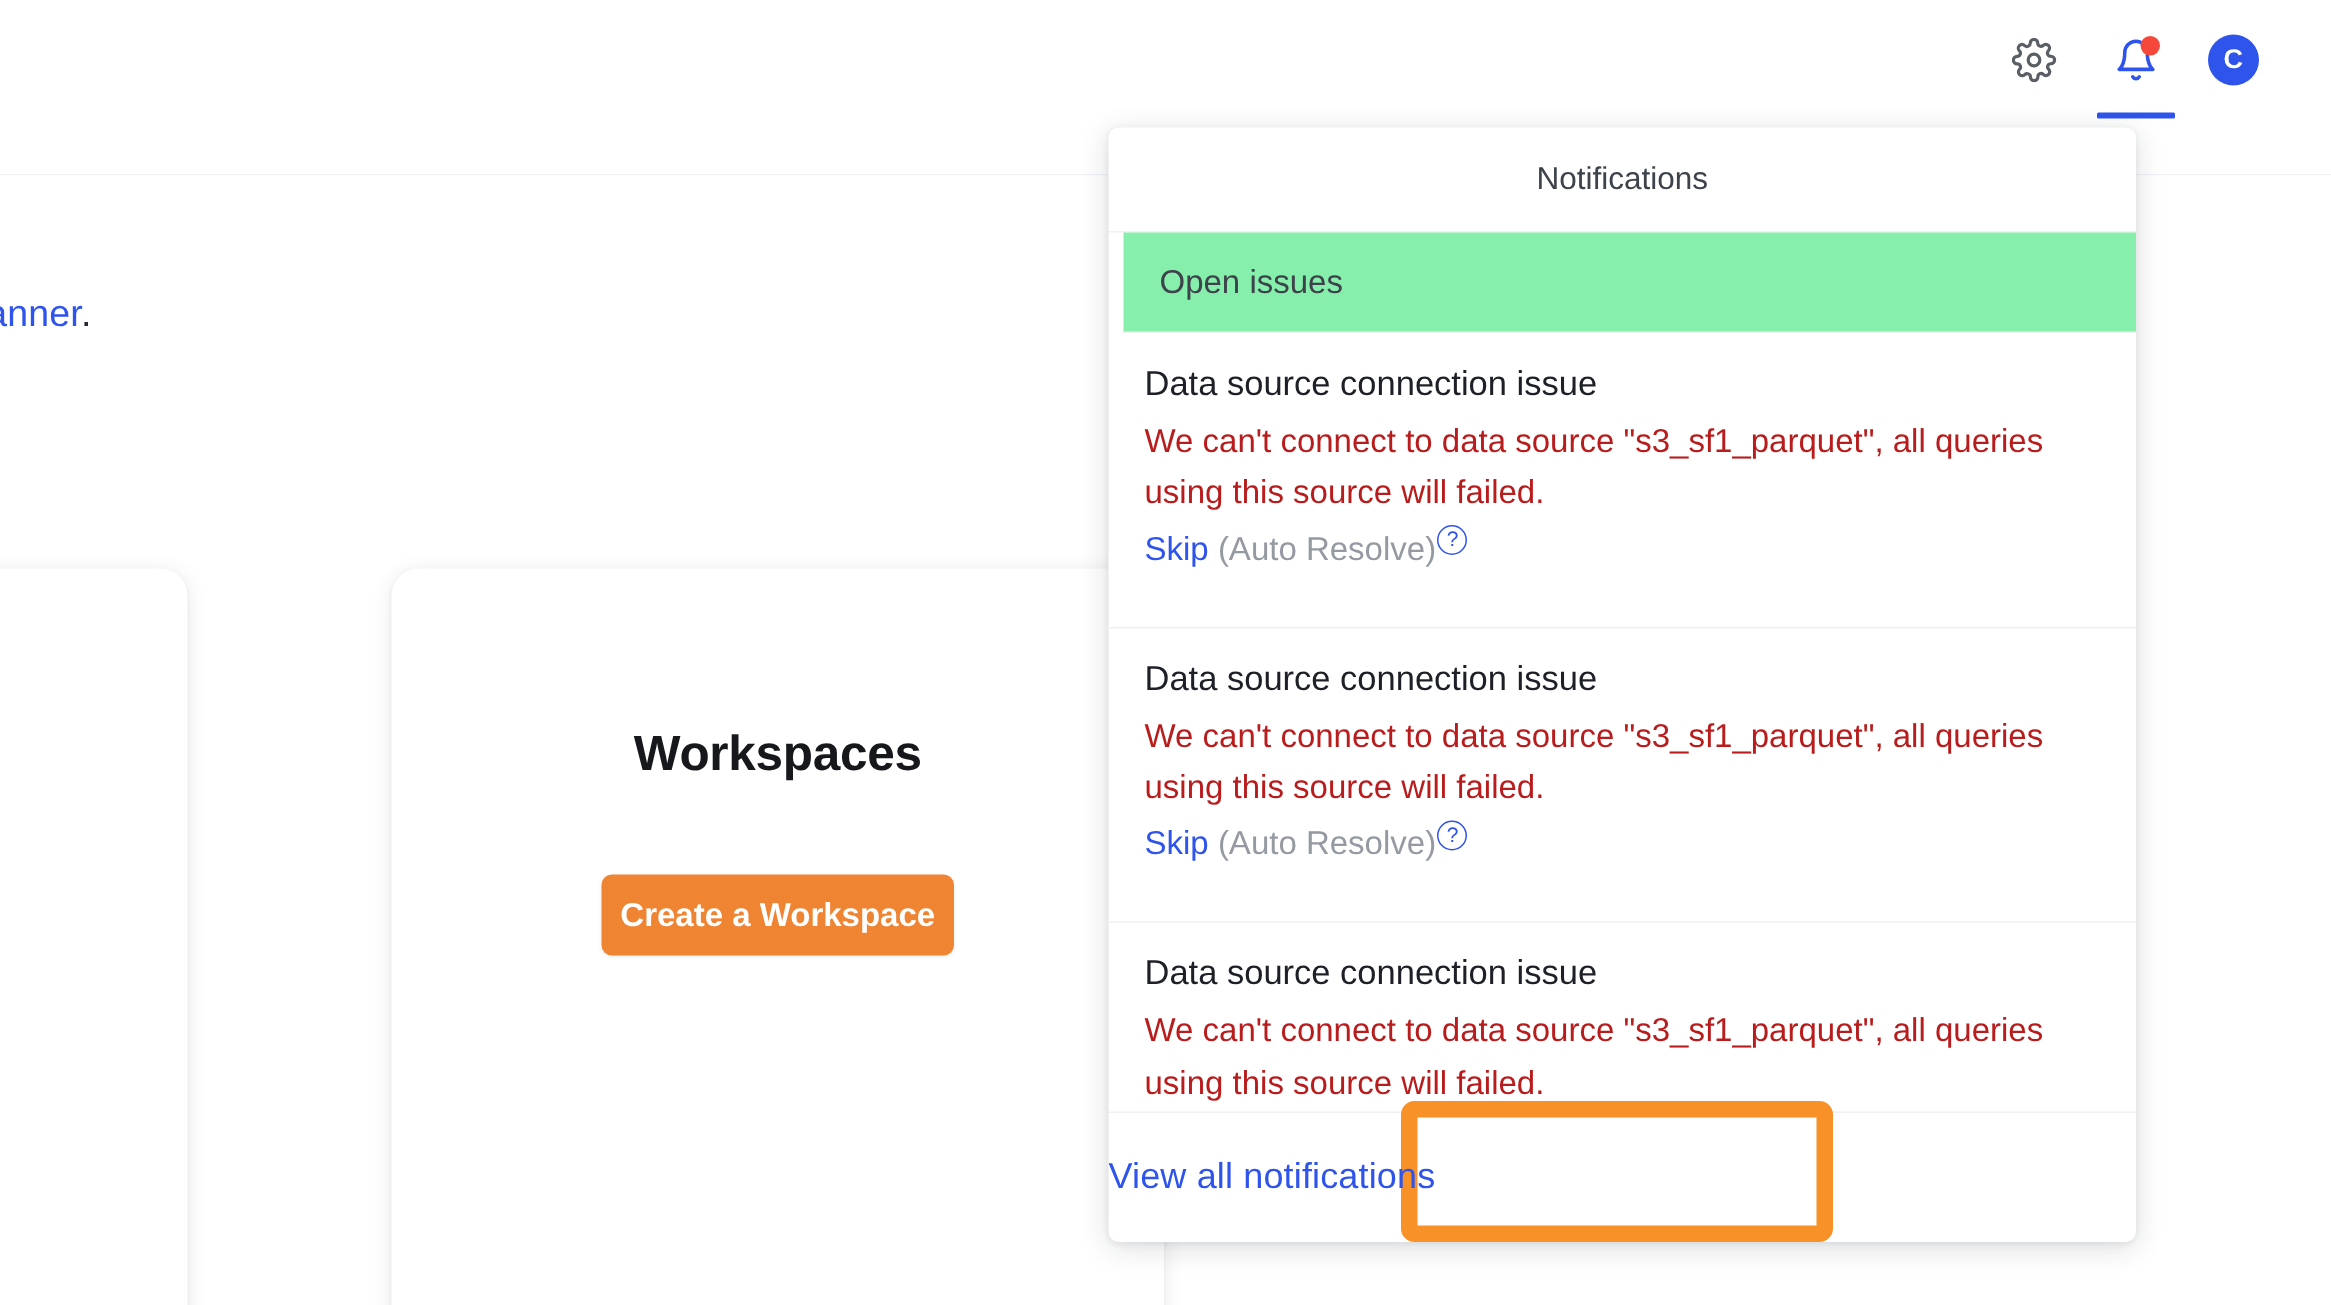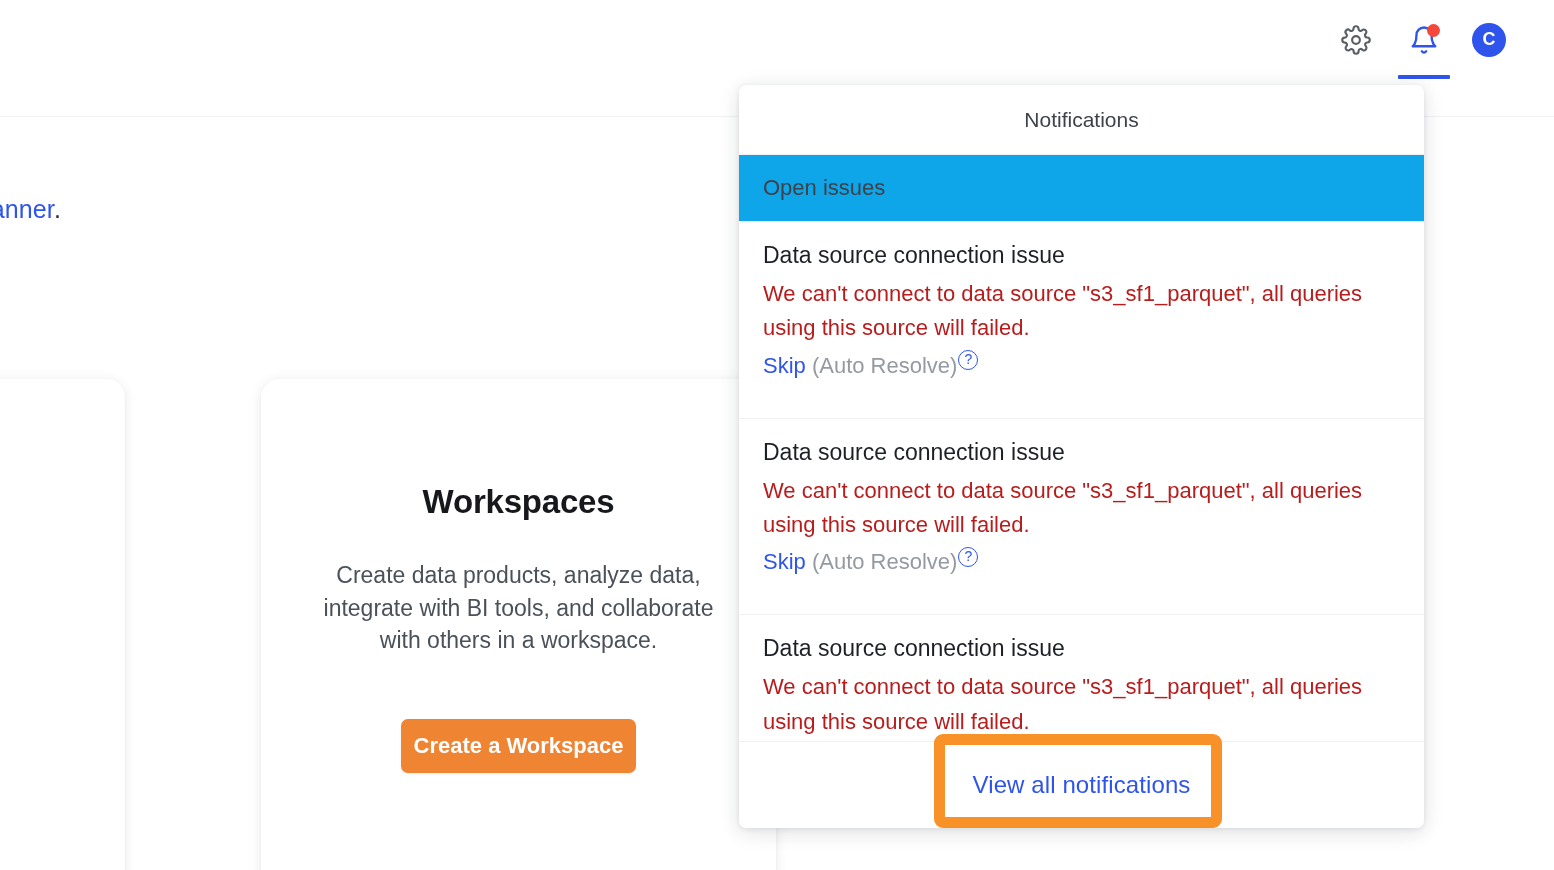--- a/index.html
+++ b/index.html
@@ -94,23 +94,24 @@
     border-radius: 7px;
     box-shadow: 0 4px 20px rgba(22,28,45,.14), 0 1px 5px rgba(22,28,45,.08);
     overflow: hidden;
   }
   .notif-header {
     height: 70px; display: flex; align-items: center; justify-content: center;
     font-size: 21px; color: #3d424b; border-bottom: 1px solid #eff0f2;
   }
   .notif-section {
     height: 67px; display: flex; align-items: center;
-    padding-left: 24px; background: #0ea5e9;
+    padding-left: 24px; background: #86efac;
     font-size: 22px; color: #3d424b;
     border-bottom: 1px solid #eff0f2;
+    margin-left: 10px;
   }
   .notif-list { height: 519px; overflow: hidden; }
   .notif-item {
     padding: 18px 24px 36px 24px;
     border-bottom: 1px solid #eff0f2;
   }
   .ni-title { font-size: 23px; color: #1d2026; line-height: 1.35; }
   .ni-body  { margin-top: 6px; font-size: 22px; color: #b91c1c; line-height: 1.56; }
   .ni-action { margin-top: 3px; font-size: 22px; line-height: 1.5; white-space: nowrap; }
   .ni-skip { color: #2f54eb; cursor: pointer; }
@@ -119,21 +120,21 @@
     display: inline-block; vertical-align: super;
     width: 20px; height: 20px; margin-left: 1px;
     border: 1.6px solid #2f54eb; border-radius: 50%;
     color: #2f54eb; font-size: 14px; line-height: 17px;
     text-align: center; cursor: pointer;
   }
 
   .notif-footer {
     position: absolute; left: 0; bottom: 0; width: 100%; height: 87px;
     border-top: 1px solid #eff0f2;
-    display: flex; align-items: center; justify-content: center;
+    display: flex; align-items: center; 
   }
   .viewall-highlight {
     position: absolute; left: 195px; top: -8px;
     width: 288px; height: 94px;
     border: 11px solid #f79128; border-radius: 9px;
     box-sizing: border-box; pointer-events: none;
   }
   .viewall-link {
     position: relative; z-index: 2;
     font-size: 24px; color: #2f54eb; cursor: pointer; letter-spacing: .1px;
@@ -184,21 +185,20 @@
           <br>
           
         </div>
 
       </div>
     </div>
 
     <div class="card card-mid">
       <div class="card-inner">
         <div class="card-title">Workspaces</div>
-        <div class="card-desc">Create data products, analyze data, integrate with BI tools, and collaborate with others in a workspace.</div>
         <button class="card-cta">Create a Workspace</button>
       </div>
     </div>
 
   </div>
 
   <div class="notif-panel">
 
     <div class="notif-header">Notifications</div>
 

